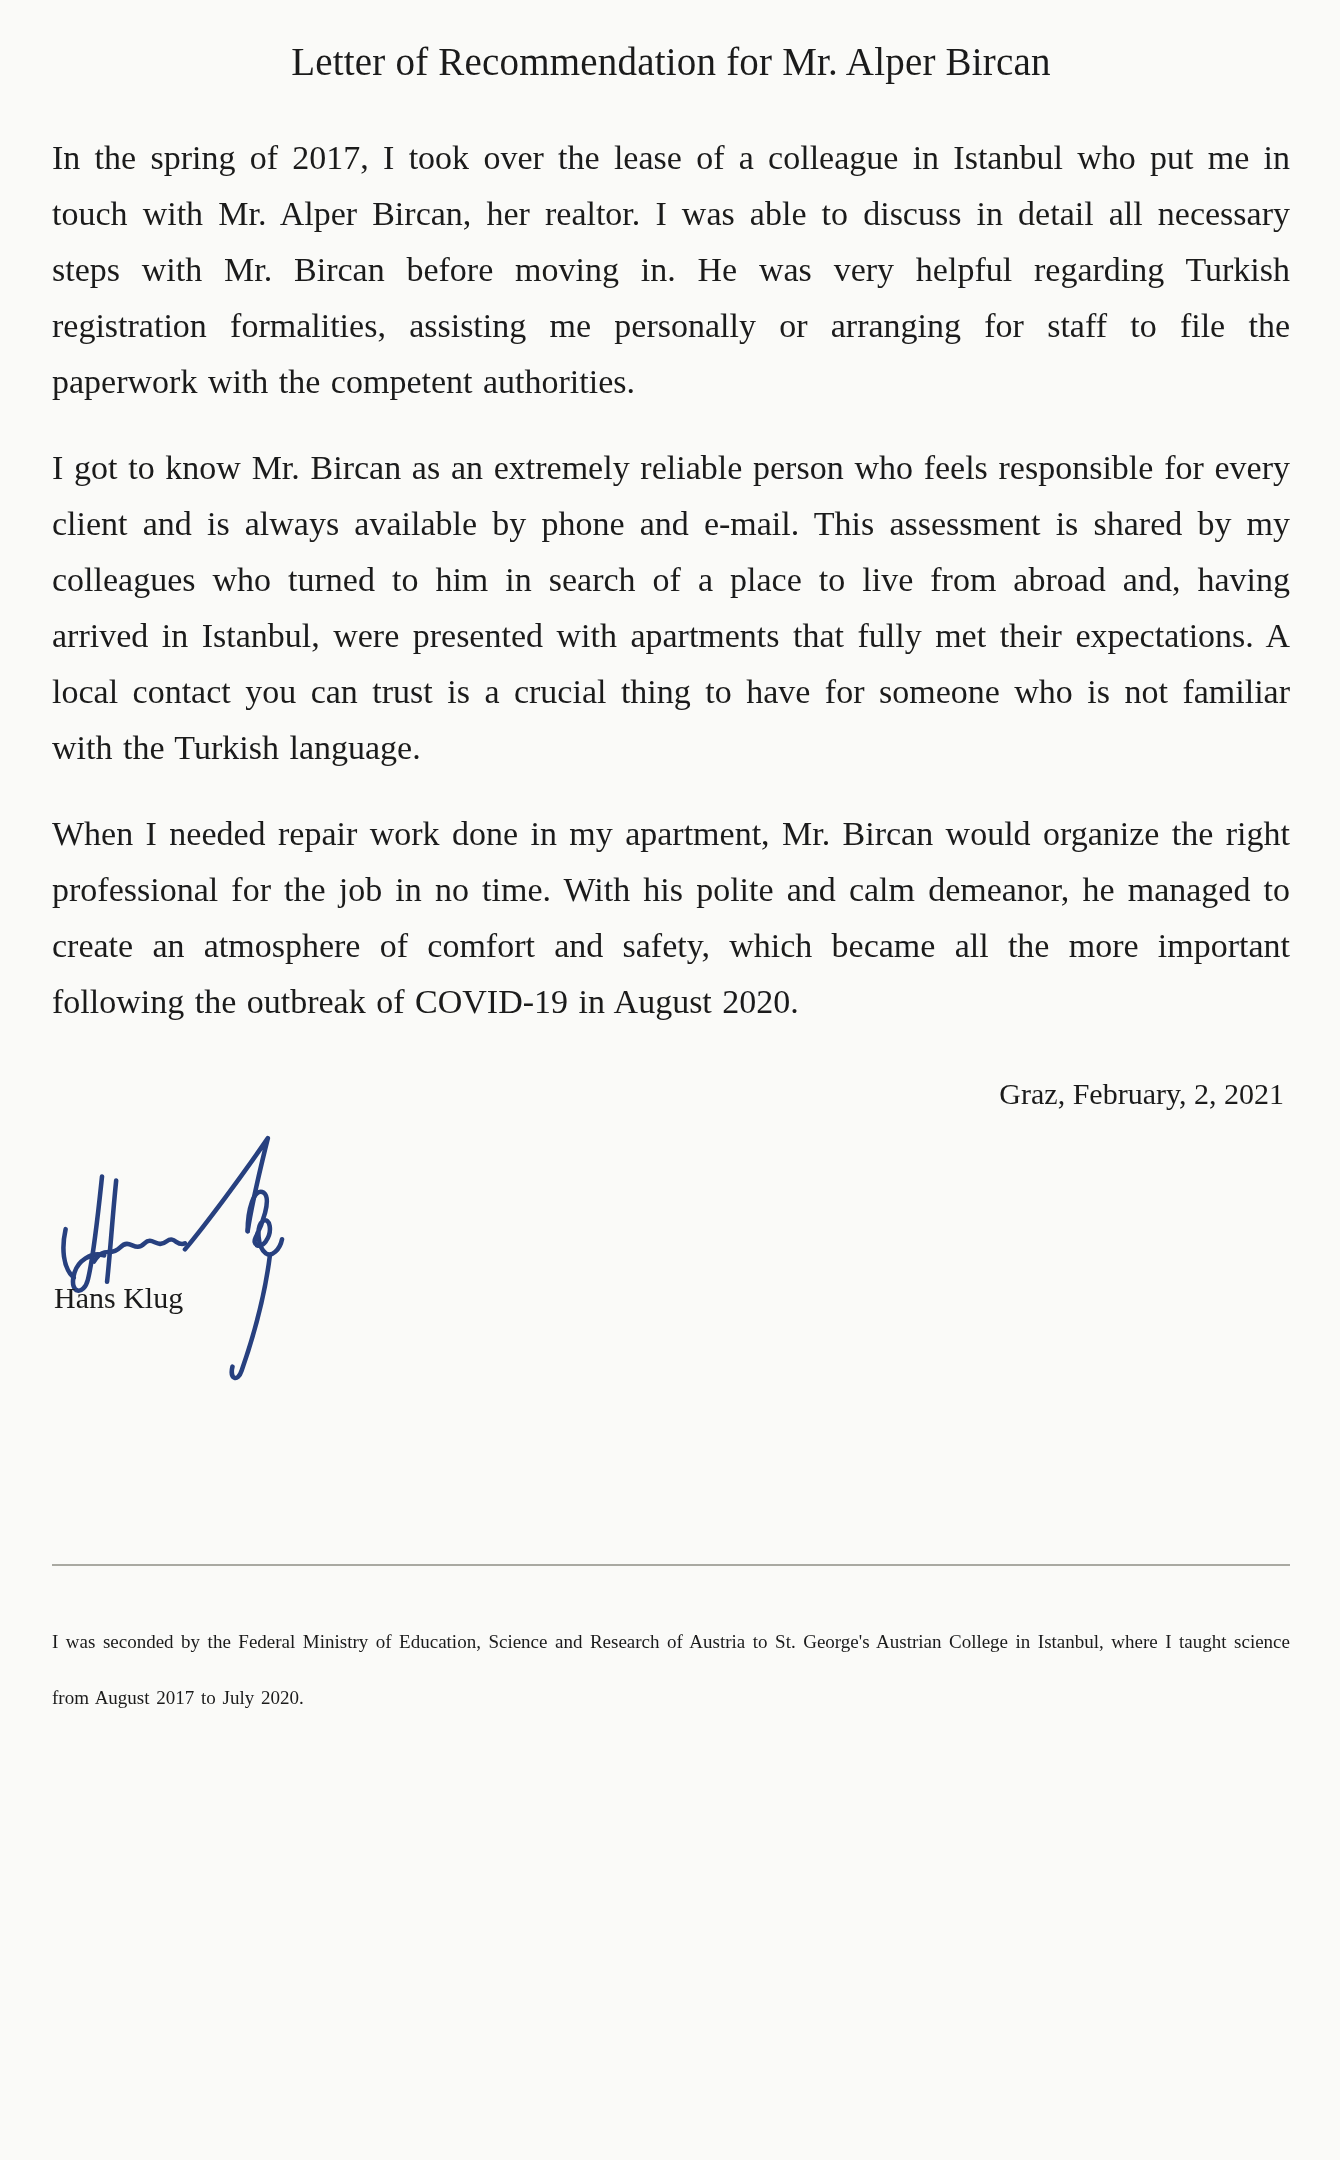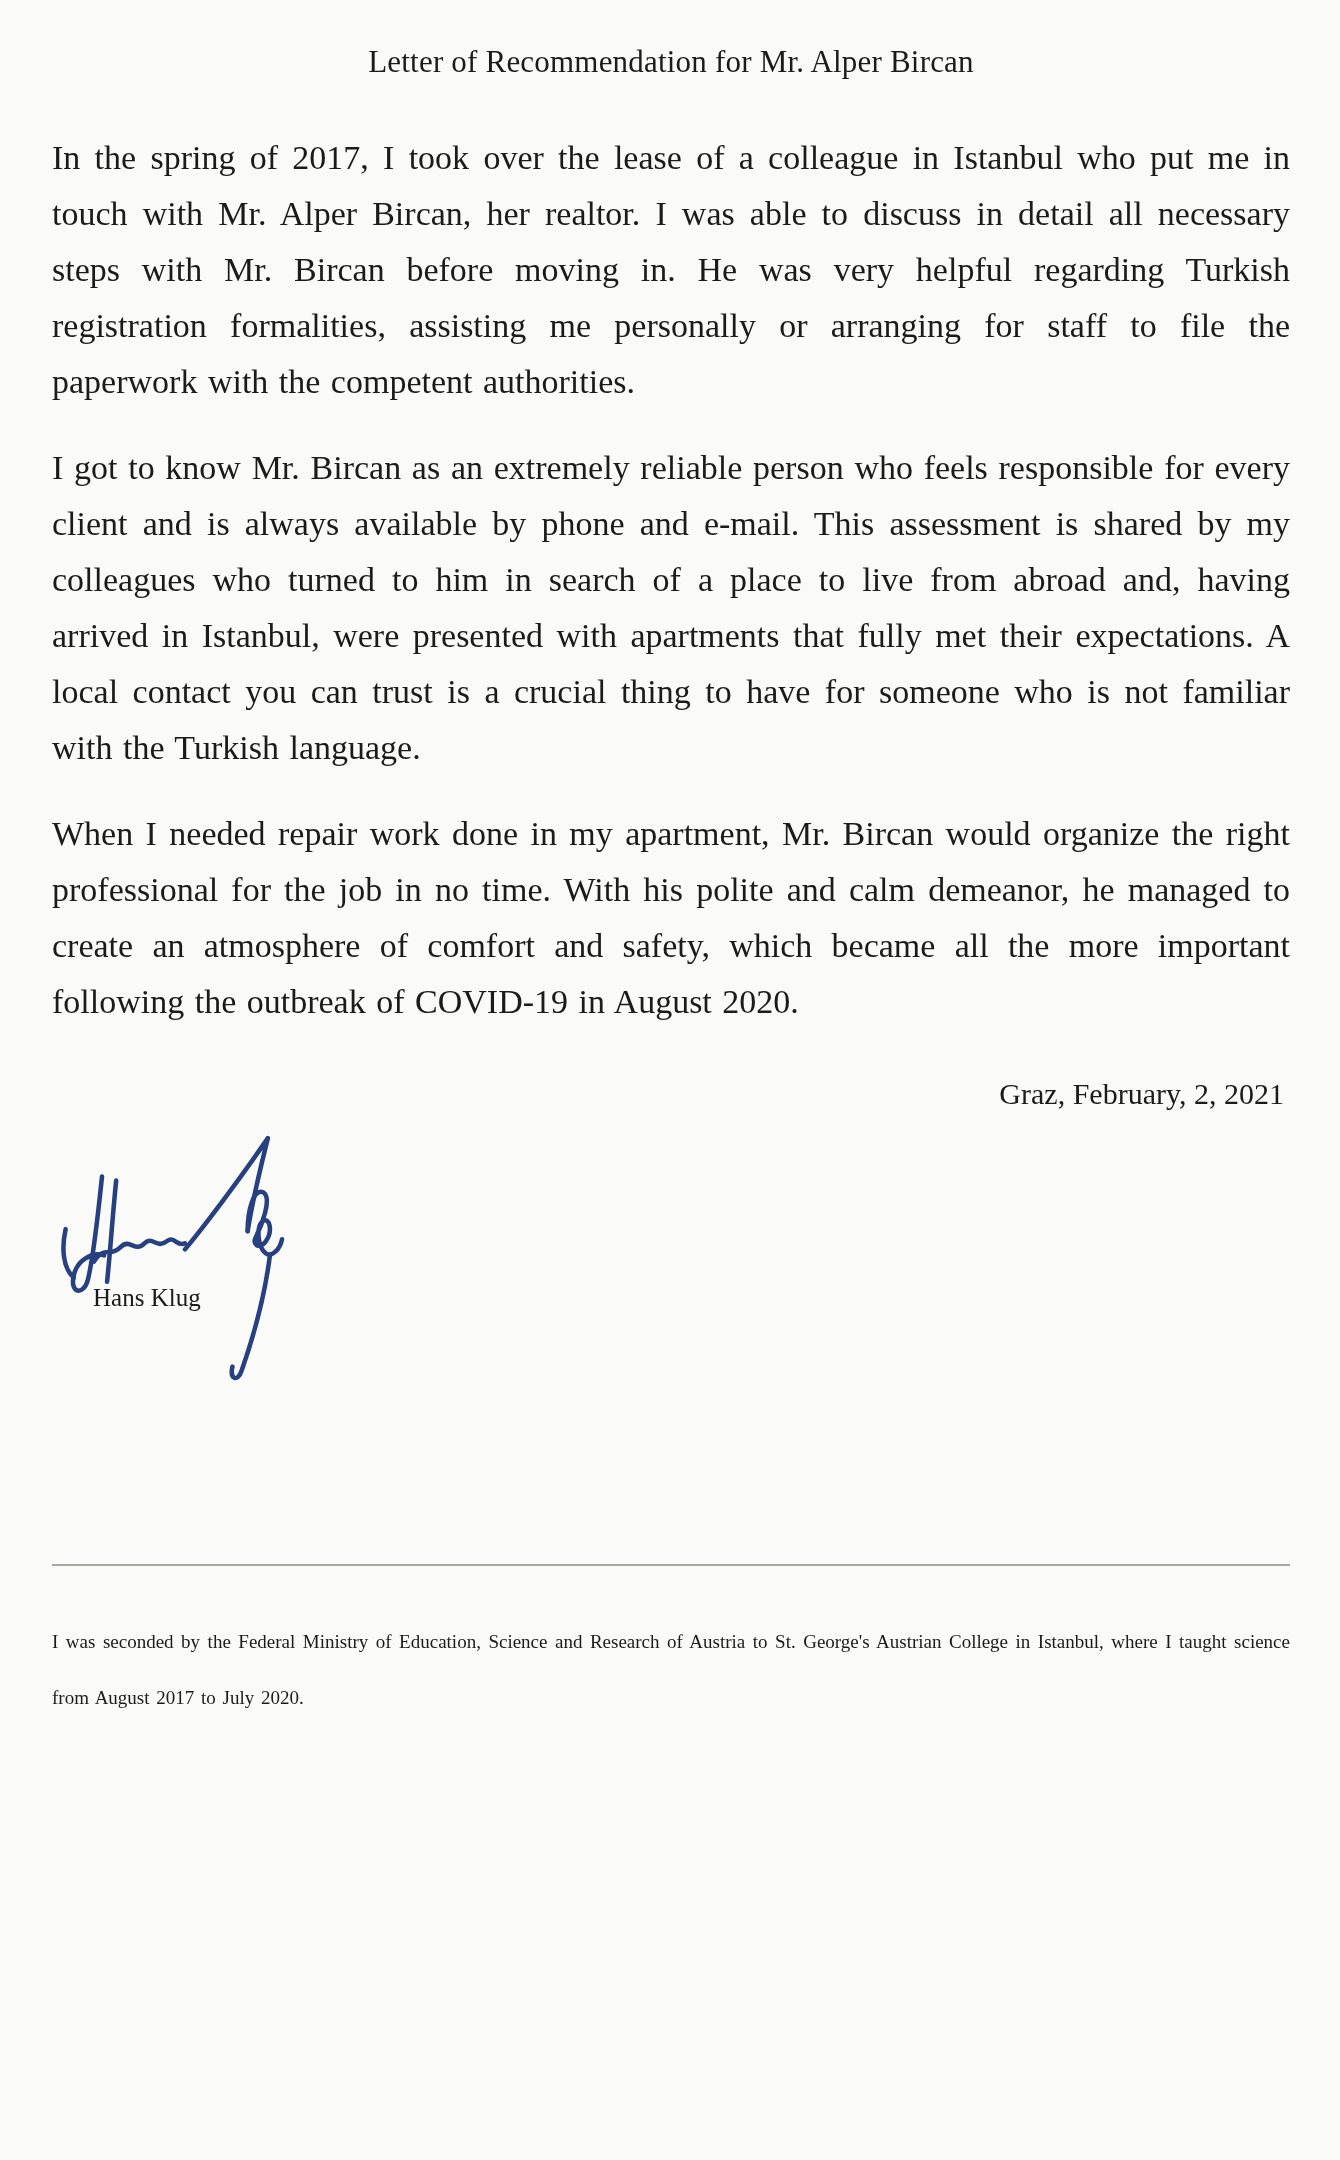--- a/index.html
+++ b/index.html
@@ -15,21 +15,21 @@
     background: #fafaf8;
     font-family: "Liberation Serif", "DejaVu Serif", serif;
     color: #1b1b1b;
     overflow: hidden;
     box-sizing: border-box;
   }
   .content {
     padding: 28px 50px 0 52px;
   }
   .letter-title {
-    font-size: 31px;
+    font-size: 39px;
     font-weight: normal;
     line-height: 40px;
     text-align: center;
     margin: 14px 0 48px 0;
     letter-spacing: 0.2px;
   }
   p.body-para {
     font-size: 34px;
     line-height: 56px;
     text-align: justify;
@@ -51,23 +51,22 @@
     position: absolute;
     left: -12px;
     top: -2px;
     width: 300px;
     height: 268px;
   }
   .signatory-name {
     position: absolute;
     left: 2px;
     top: 150px;
-    font-size: 25px;
+    font-size: 30px;
     line-height: 36px;
-    margin-left: 39px;
   }
   .divider {
     border: none;
     border-top: 2px solid #a9a9a2;
     margin: 172px 0 0 0;
   }
   .footnote {
     font-size: 19px;
     line-height: 56px;
     text-align: justify;

